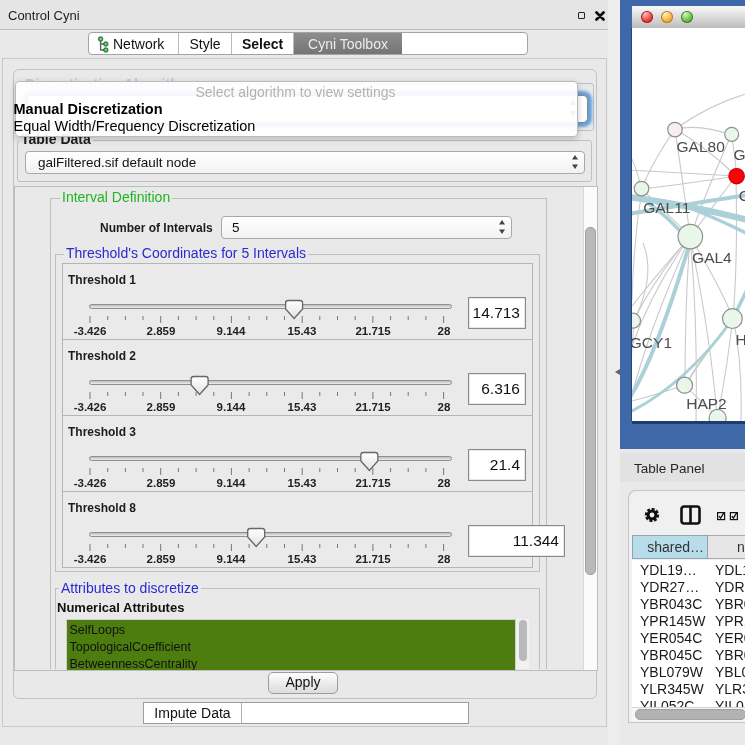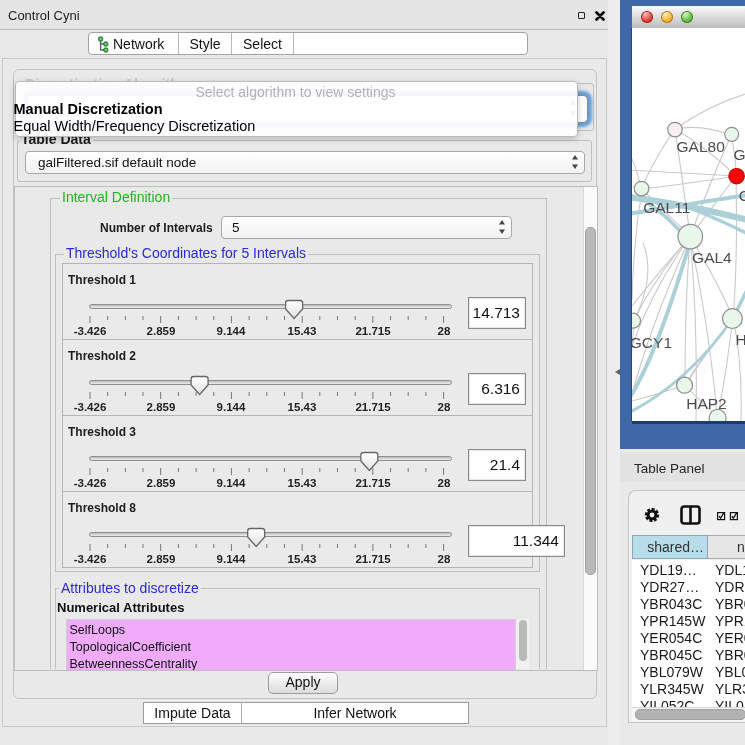--- a/index.html
+++ b/index.html
@@ -25,21 +25,22 @@
     <svg width="11" height="17" viewBox="0 0 11 17" style="margin-right:4px;margin-top:2px;">
       <path d="M2.6 4.5 L2.6 14.5 M2.6 8 L6 8 M2.6 14 L6 14" fill="none" stroke="#5a6275" stroke-width="1.4"></path>
       <circle cx="2.6" cy="3" r="2.3" fill="#36a342" stroke="#1e7029" stroke-width="0.8"></circle>
       <circle cx="2.6" cy="3" r="0.9" fill="#9fdca6"></circle>
       <circle cx="7.8" cy="8" r="2.3" fill="#36a342" stroke="#1e7029" stroke-width="0.8"></circle>
       <circle cx="7.8" cy="8" r="0.9" fill="#9fdca6"></circle>
       <circle cx="7.8" cy="14" r="2.3" fill="#36a342" stroke="#1e7029" stroke-width="0.8"></circle>
       <circle cx="7.8" cy="14" r="0.9" fill="#9fdca6"></circle>
     </svg>Network</div>
   <div style="width:52px;display:flex;align-items:center;justify-content:center;border-right:1px solid #b9b9b9;font-size:14px;color:#111;">Style</div>
-  <div style="width:61px;display:flex;align-items:center;justify-content:center;border-right:1px solid #b9b9b9;font-size:14px;color:#111;">Select</div>
+  <div style="width:61px;display:flex;align-items:center;justify-content:center;border-right:1px solid #b9b9b9;font-size:14px;color:#111;font-weight:bold;">Select</div>
+  <div style="width:108px;display:flex;align-items:center;justify-content:center;background:linear-gradient(#8d8d8d,#757575);font-size:14px;color:#ececec;">Cyni Toolbox</div>
 </div>
 
 <div class="abs" style="left:2px;top:58px;width:603px;height:667px;border:1px solid #c9c9c9;background:#e9e9e9;"></div>
 
 <div class="abs" style="left:13px;top:69px;width:582px;height:628px;border:1px solid #c2c2c2;border-radius:6px;background:#e9e9e9;"></div>
 
 <div class="abs" style="left:20px;top:83px;width:572px;height:46px;border:1px solid #bfbfbf;border-radius:3px;"></div>
 <div class="abs bold" style="left:25px;top:76px;font-size:14.5px;color:#c6c9ce;">Discretization Algorithm</div>
 
 <div class="abs" style="left:27px;top:95px;width:559px;height:26px;background:#fff;border:1px solid #8a8a8a;border-radius:5px;box-shadow:0 0 3px 3.5px rgba(70,140,215,0.8);"></div>
@@ -238,33 +239,32 @@
 <div class="abs bold" style="left:131px;top:553px;width:60px;text-align:center;font-size:11.5px;color:#222;">2.859</div>
 <div class="abs bold" style="left:201px;top:553px;width:60px;text-align:center;font-size:11.5px;color:#222;">9.144</div>
 <div class="abs bold" style="left:272px;top:553px;width:60px;text-align:center;font-size:11.5px;color:#222;">15.43</div>
 <div class="abs bold" style="left:343px;top:553px;width:60px;text-align:center;font-size:11.5px;color:#222;">21.715</div>
 <div class="abs bold" style="left:414px;top:553px;width:60px;text-align:center;font-size:11.5px;color:#222;">28</div>
 <div class="abs" style="left:468px;top:525px;width:56px;height:30px;background:#fff;border:1px solid #8a8a8a;box-shadow:inset 0 0 0 1px #e8e8e8;font-size:15.5px;color:#111;text-align:right;line-height:30px;padding-left:39px;"><span style="margin-right:5px;">11.344</span></div>
 
 <div class="abs" style="left:55px;top:588px;width:483px;height:80px;border:1px solid #bfbfbf;border-bottom:none;"></div>
 <div class="grouptitle" style="left:59px;top:582px;font-size:14px;color:#2a2ad0;">Attributes to discretize</div>
 <div class="abs bold" style="left:57px;top:600px;font-size:13px;color:#111;">Numerical Attributes</div>
-<div class="abs" style="left:66px;top:619px;width:448px;height:50px;background:#f0abfc;border:1px solid #cfcfcf;border-bottom:none;overflow:hidden;">
+<div class="abs" style="left:66px;top:619px;width:448px;height:50px;background:#4d7c0f;border:1px solid #cfcfcf;border-bottom:none;overflow:hidden;">
   <div style="position:absolute;left:2.5px;top:3px;font-size:12.5px;color:#111;">SelfLoops</div>
   <div style="position:absolute;left:2.5px;top:19.5px;font-size:12.5px;color:#111;">TopologicalCoefficient</div>
   <div style="position:absolute;left:2.5px;top:36.5px;font-size:12.5px;color:#111;">BetweennessCentrality</div>
 </div>
 <div class="abs" style="left:516px;top:619px;width:13px;height:50px;background:#f1f1f1;"></div>
 <div class="abs" style="left:519px;top:620px;width:8px;height:41px;background:#b9b9b9;border-radius:4px;"></div>
 
 <div class="abs" style="left:268px;top:672px;width:68px;height:20px;background:linear-gradient(#fefefe,#dcdcdc);border:1px solid #9d9d9d;border-radius:5px;text-align:center;font-size:14px;color:#111;line-height:19px;">Apply</div>
 
 <div class="abs" style="left:143px;top:702px;width:324px;height:20px;background:#fff;border:1px solid #9d9d9d;border-radius:0;overflow:hidden;display:flex;">
   <div style="width:97px;display:flex;align-items:center;justify-content:center;border-right:1px solid #b0b0b0;font-size:14px;color:#111;">Impute Data</div>
-  <div style="flex:1;display:flex;align-items:center;justify-content:center;font-size:14px;color:#111;">Infer Network</div>
 </div>
 
 <div class="abs" style="left:608px;top:0;width:12px;height:745px;background:#ededed;"></div>
 
 <svg class="abs" style="left:614px;top:368px;" width="7" height="8" viewBox="0 0 7 8">
     <path d="M6 1 L1 4 L6 7 Z" fill="#4a4a4a" opacity="0.85"></path>
   </svg>
 
 <div class="abs" style="left:620px;top:0;width:125px;height:449px;background:#3e68a7;"></div>
 <div class="abs" style="left:632px;top:6px;width:113px;height:22px;background:linear-gradient(#fafafa,#bdbdbd);border-bottom:1px solid #8a8a8a;"></div>

